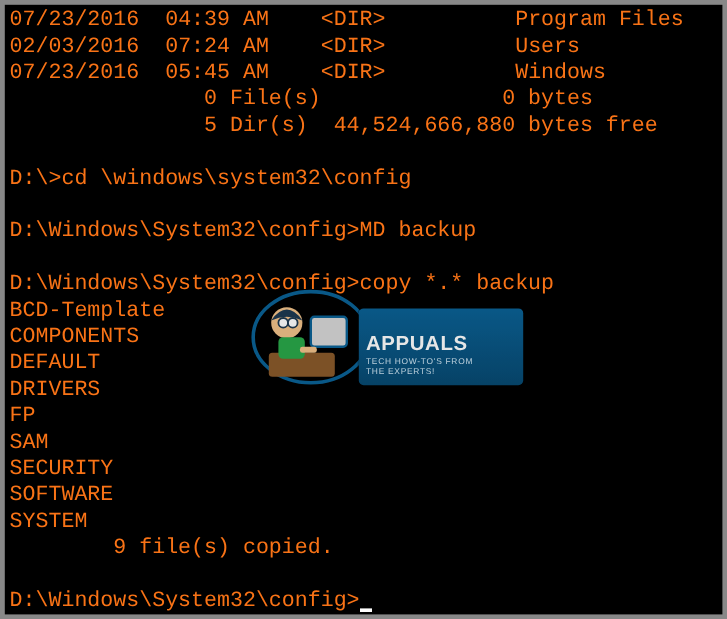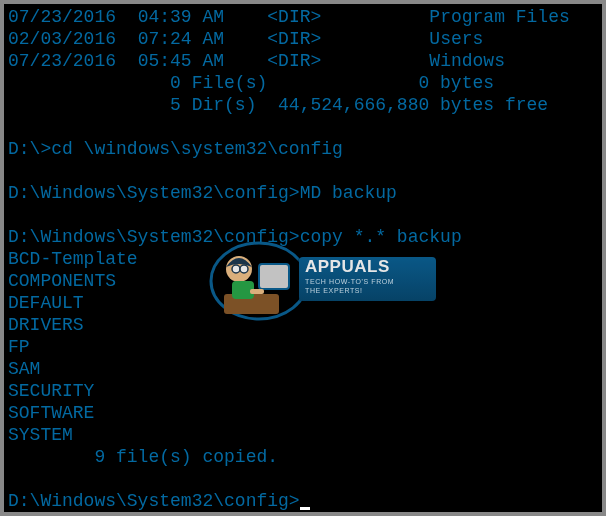--- a/index.html
+++ b/index.html
@@ -13,21 +13,21 @@
     height: 508px;
     border: 4px solid #888;
     background: #000;
     position: relative;
     overflow: hidden;
   }
   .terminal {
     font-family: "Consolas", "Courier New", monospace;
     font-size: 18px;
     line-height: 22px;
-    color: #0369a1;
+    color: #f97316;
     white-space: pre;
     padding: 2px 4px;
   }
   .cursor {
     display: inline-block;
     width: 10px;
     height: 3px;
     background: #fff;
     vertical-align: bottom;
     margin-bottom: 2px;
@@ -45,21 +45,21 @@
     width: 220px;
     height: 90px;
   }
   .wm-banner {
     position: absolute;
     left: 95px;
     top: 18px;
     width: 125px;
     background: linear-gradient(#0b6296, #074a72);
     border-radius: 4px;
-    padding: 0 6px 6px 6px;
+    padding: 20px 6px 6px 6px;
     box-shadow: 0 0 0 1px rgba(0,0,0,0.3);
   }
   .wm-title {
     color: #fff;
     font-weight: bold;
     font-size: 17px;
     letter-spacing: 0.5px;
     font-family: Arial, sans-serif;
   }
   .wm-sub {

